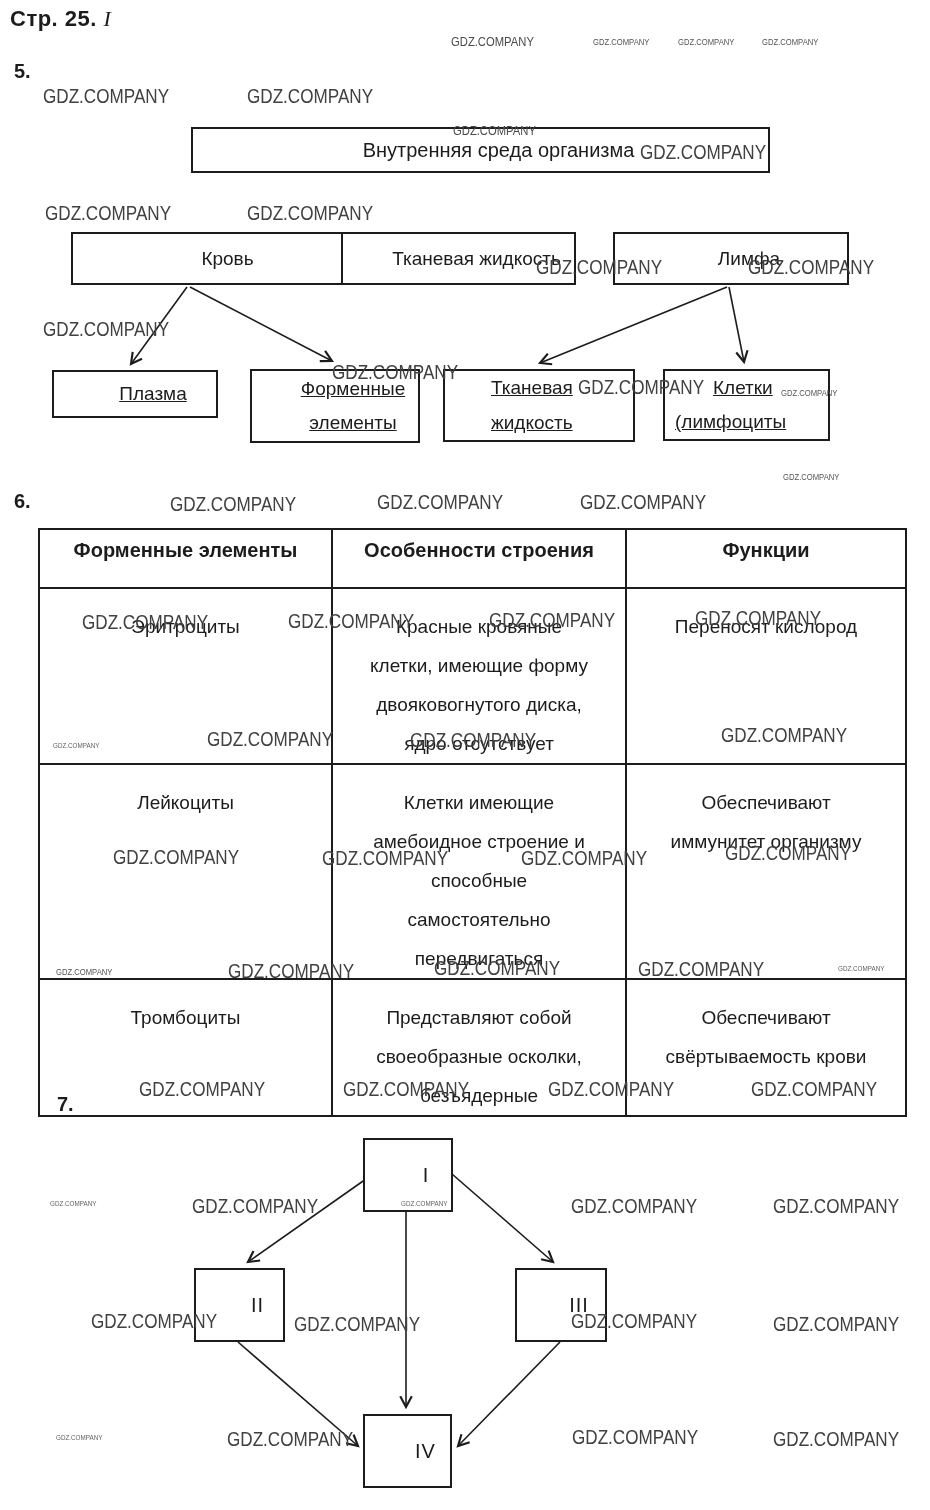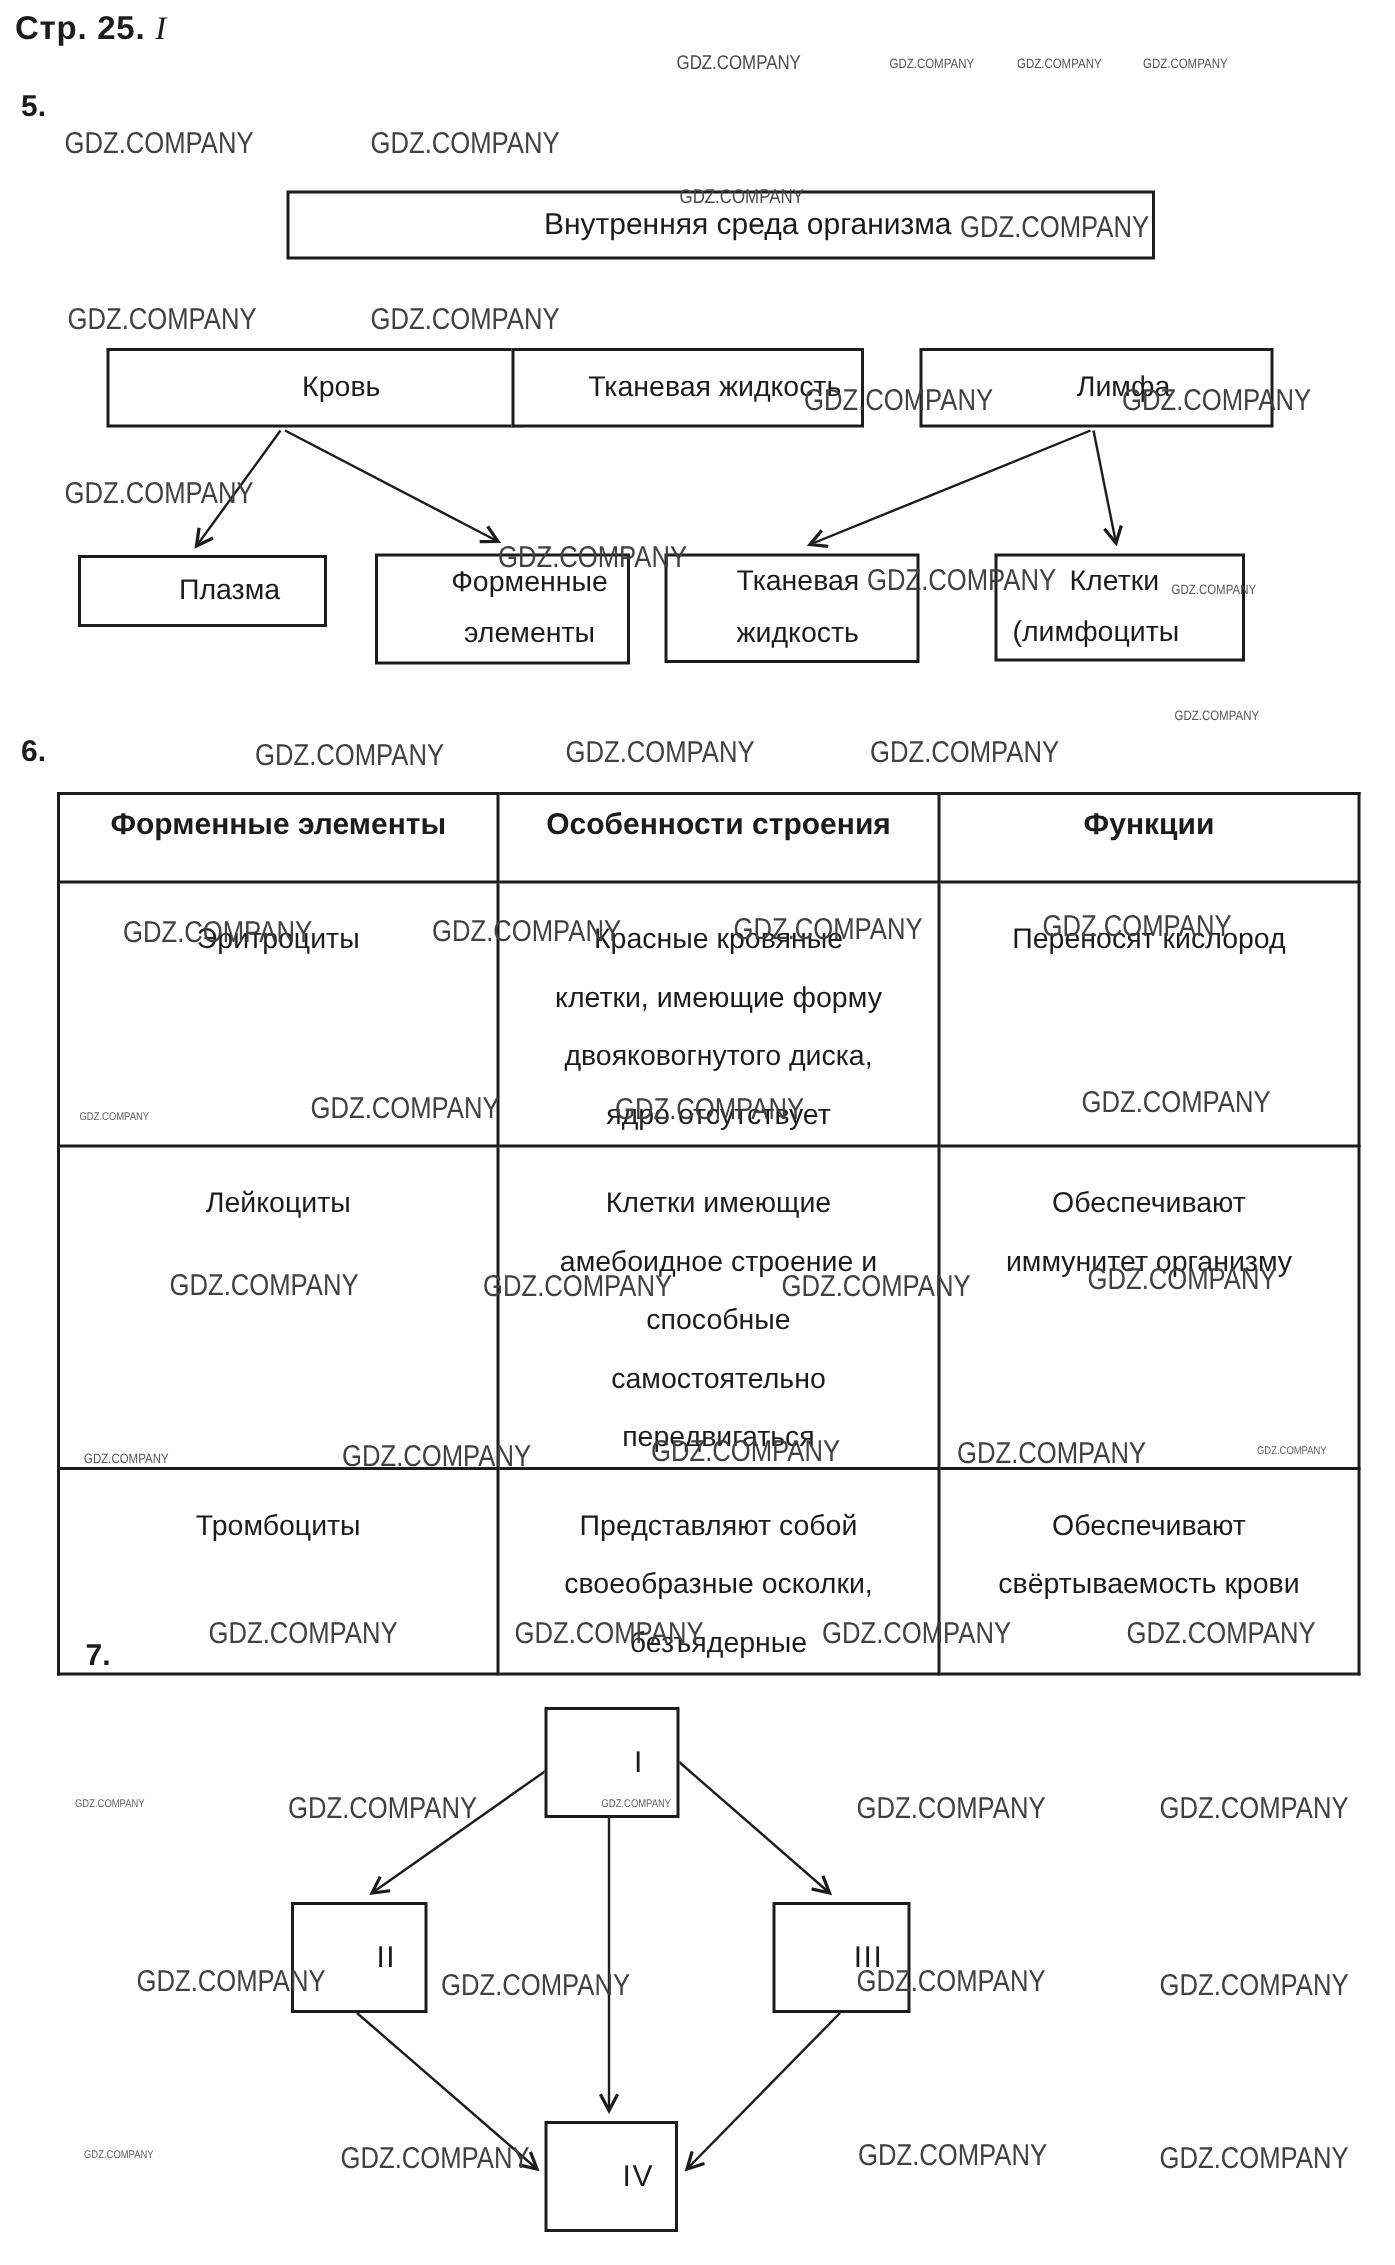--- a/index.html
+++ b/index.html
@@ -8,21 +8,21 @@
     font-family:"Liberation Sans","DejaVu Sans",sans-serif; color:#1c1c1c; overflow:hidden;
   }
   .hdr { position:absolute; left:10px; top:6px; font-size:22px; font-weight:bold; letter-spacing:.5px; z-index:2; }
   .hdr .mark { font-weight:normal; font-style:italic; font-family:"Liberation Serif",serif; }
   .secnum { position:absolute; font-size:20px; font-weight:bold; z-index:2; }
   .dbox {
     position:absolute; border:2px solid #1c1c1c; background:#fff; box-sizing:border-box;
     display:flex; align-items:center; justify-content:center;
     text-align:center; font-size:19px; line-height:1.45; white-space:pre-line; z-index:2;padding-left:36px;
   }
-  .dbox.lh { line-height:1.8; }
+  .dbox.lh { line-height:1.8;text-decoration:underline; }
   .dbox.alignleft { justify-content:flex-start; text-align:left; padding-left:46px; }
   .dbox.indent1 { justify-content:flex-start; text-align:left; padding-left:10px; text-indent:38px; }
   .dbox.rn { font-size:20px; letter-spacing:1px; }
   .arrows { position:absolute; left:0; top:0; z-index:1; }
   .tbl {
     position:absolute; left:38px; top:528px; border-collapse:collapse; table-layout:fixed;
     background:#fff; z-index:2;
   }
   .tbl th, .tbl td { border:2px solid #1c1c1c; vertical-align:top; text-align:center; padding:0; }
   .tbl th { font-size:20px; font-weight:bold; padding-top:8px; line-height:1.2; }
@@ -64,21 +64,21 @@
 
   <div class="secnum" style="left:14px;top:60px">5.</div>
 
   <div class="dbox" style="left:191px;top:127px;width:579px;height:46px;font-size:20px">Внутренняя среда организма</div>
   <div class="dbox" style="left:71px;top:232px;width:277px;height:53px">Кровь</div>
   <div class="dbox" style="left:341px;top:232px;width:235px;height:53px">Тканевая жидкость</div>
   <div class="dbox" style="left:613px;top:232px;width:236px;height:53px">Лимфа</div>
   <div class="dbox lh" style="left:52px;top:370px;width:166px;height:48px">Плазма</div>
   <div class="dbox lh" style="left:250px;top:369px;width:170px;height:74px">Форменные
 элементы</div>
-  <div class="dbox lh alignleft" style="left:443px;top:369px;width:170px;height:73px">Тканевая
+  <div class="dbox lh alignleft" style="left:443px;top:369px;width:192px;height:73px">Тканевая
 жидкость</div>
   <div class="dbox lh indent1" style="left:663px;top:369px;width:167px;height:72px">Клетки
 (лимфоциты</div>
 
   <div class="secnum" style="left:14px;top:490px">6.</div>
 
   <table class="tbl">
     <colgroup>
         <col style="width:293px">
         <col style="width:294px">

